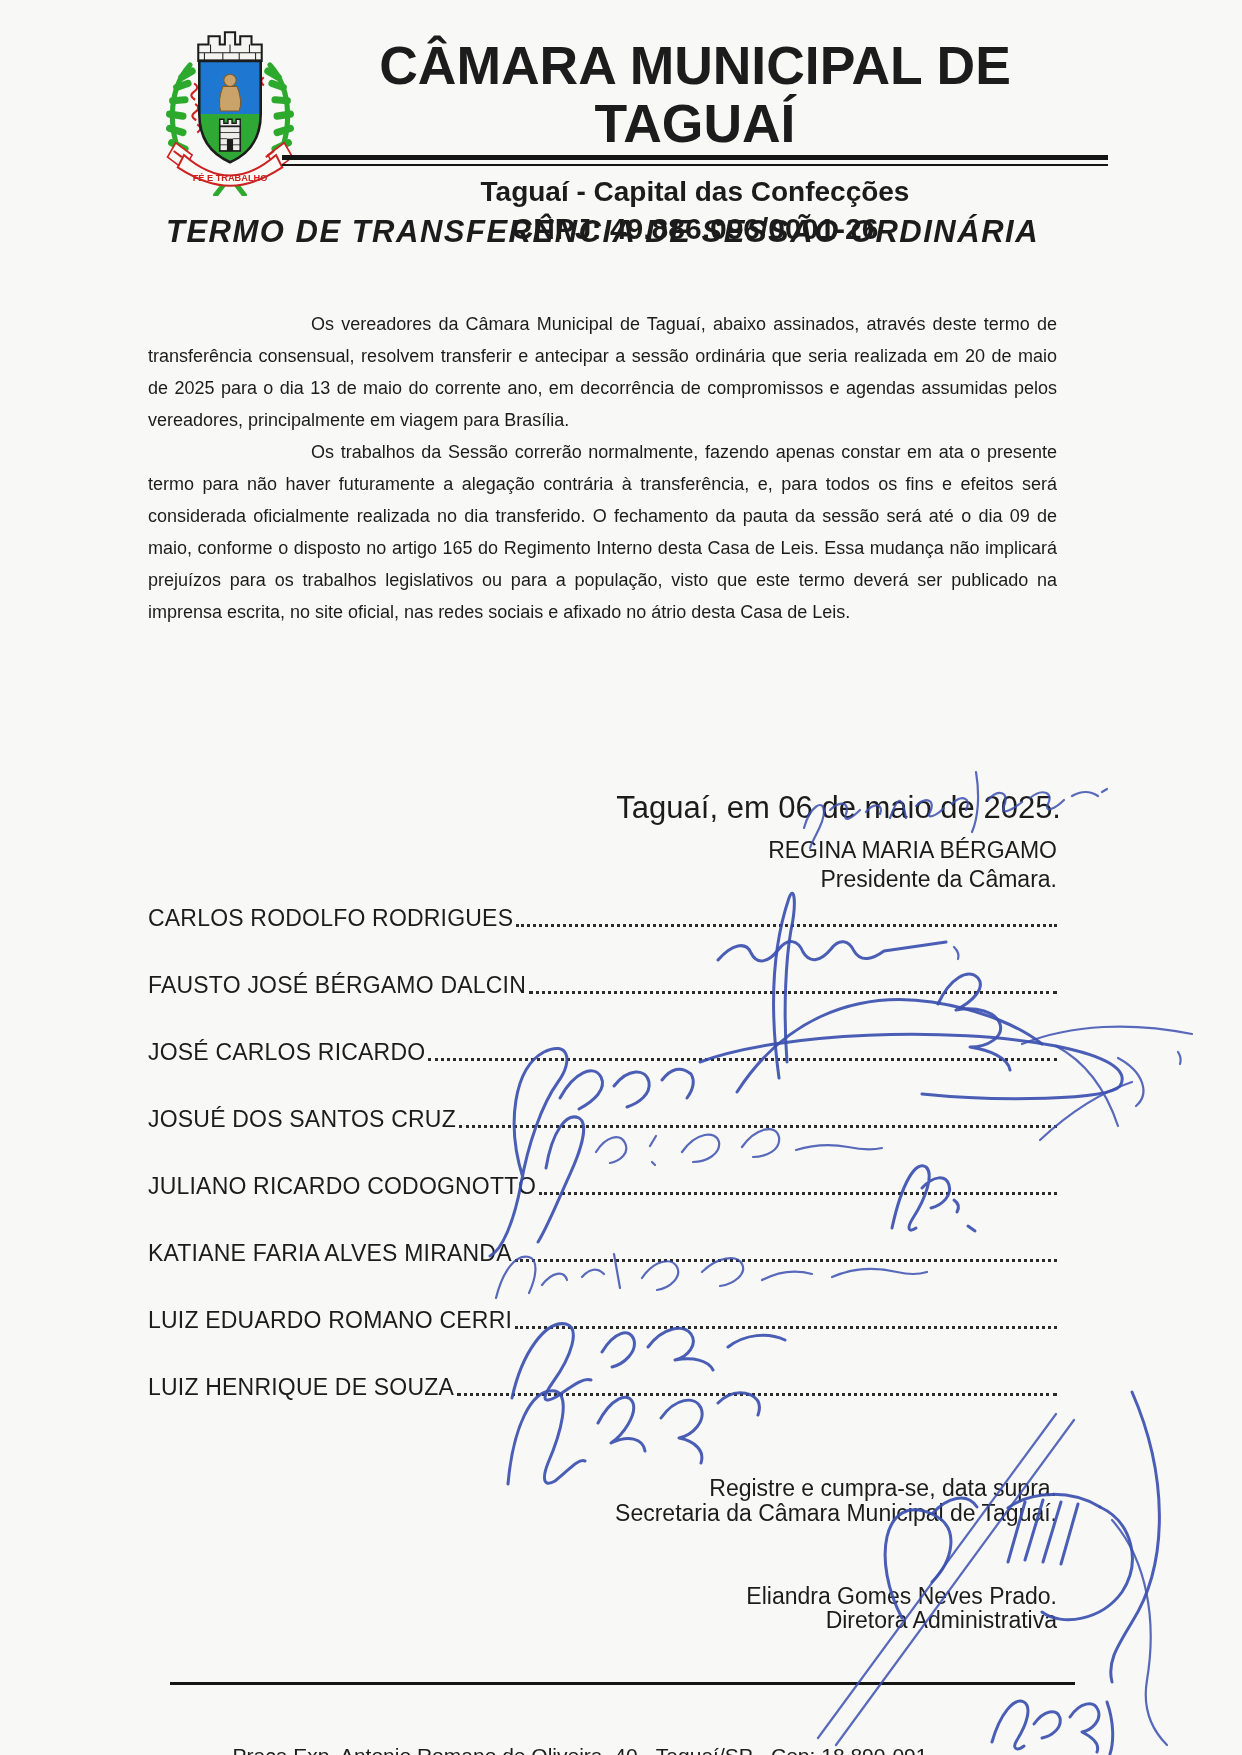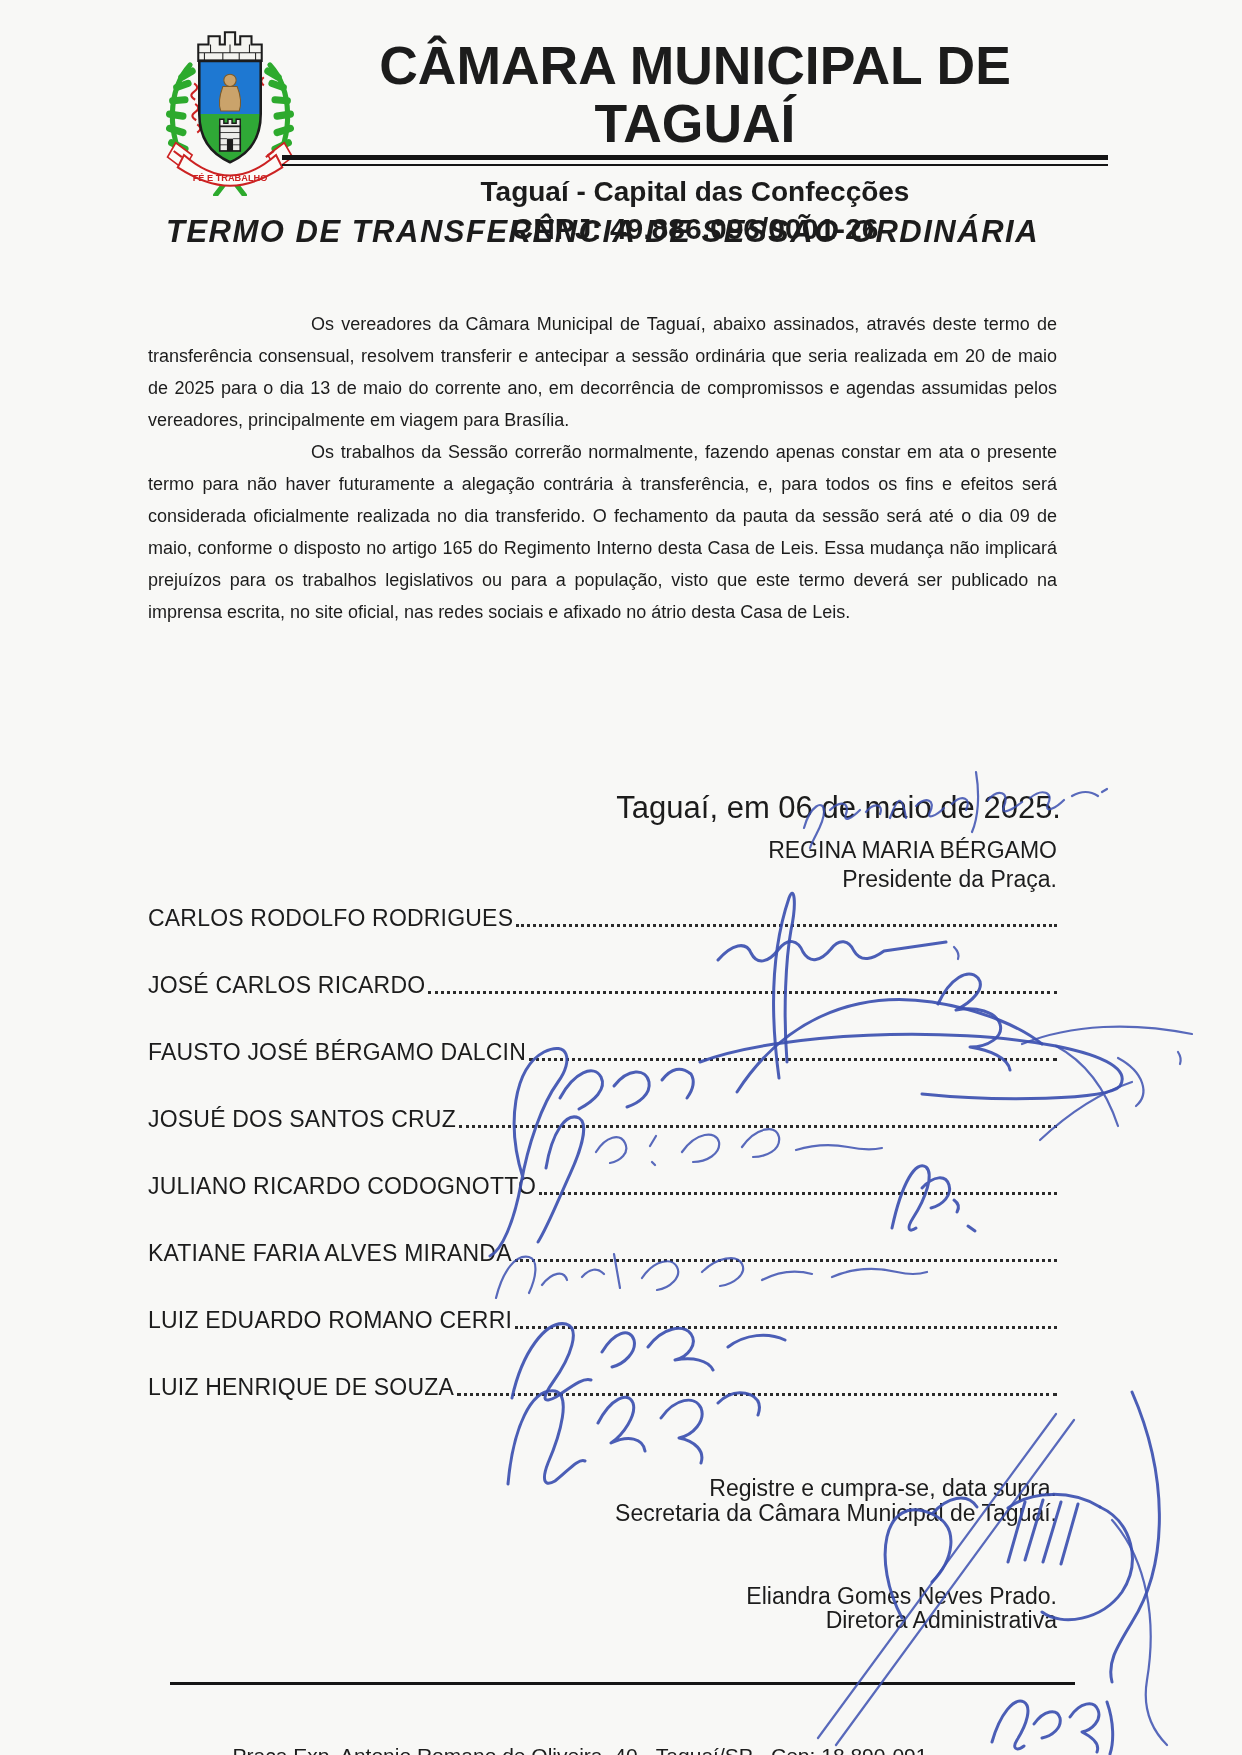--- a/index.html
+++ b/index.html
@@ -110,34 +110,34 @@
 
   <div class="bodytext">
     <p>Os vereadores da Câmara Municipal de Taguaí, abaixo assinados, através deste termo de transferência consensual, resolvem transferir e antecipar a sessão ordinária que seria realizada em 20 de maio de 2025 para o dia 13 de maio do corrente ano, em decorrência de compromissos e agendas assumidas pelos vereadores, principalmente em viagem para Brasília.</p>
     <p>Os trabalhos da Sessão correrão normalmente, fazendo apenas constar em ata o presente termo para não haver futuramente a alegação contrária à transferência, e, para todos os fins e efeitos será considerada oficialmente realizada no dia transferido. O fechamento da pauta da sessão será até o dia 09 de maio, conforme o disposto no artigo 165 do Regimento Interno desta Casa de Leis. Essa mudança não implicará prejuízos para os trabalhos legislativos ou para a população, visto que este termo deverá ser publicado na imprensa escrita, no site oficial, nas redes sociais e afixado no átrio desta Casa de Leis.</p>
   </div>
 
   <div class="dateline">Taguaí, em 06 de maio de 2025.</div>
 
   <div class="president">
     <div>REGINA MARIA BÉRGAMO</div>
-    <div>Presidente da Praça.</div>
+    <div>Presidente da Câmara.</div>
   </div>
 
   <div class="siglist">
     <div class="sigrow">
       <span class="name">CARLOS RODOLFO RODRIGUES</span>
       <span class="leader"></span>
     </div>
     <div class="sigrow">
+      <span class="name">FAUSTO JOSÉ BÉRGAMO DALCIN</span>
+      <span class="leader"></span>
+    </div>
+    <div class="sigrow">
       <span class="name">JOSÉ CARLOS RICARDO</span>
-      <span class="leader"></span>
-    </div>
-    <div class="sigrow">
-      <span class="name">FAUSTO JOSÉ BÉRGAMO DALCIN</span>
       <span class="leader"></span>
     </div>
     <div class="sigrow">
       <span class="name">JOSUÉ DOS SANTOS CRUZ</span>
       <span class="leader"></span>
     </div>
     <div class="sigrow">
       <span class="name">JULIANO RICARDO CODOGNOTTO</span>
       <span class="leader"></span>
     </div>

